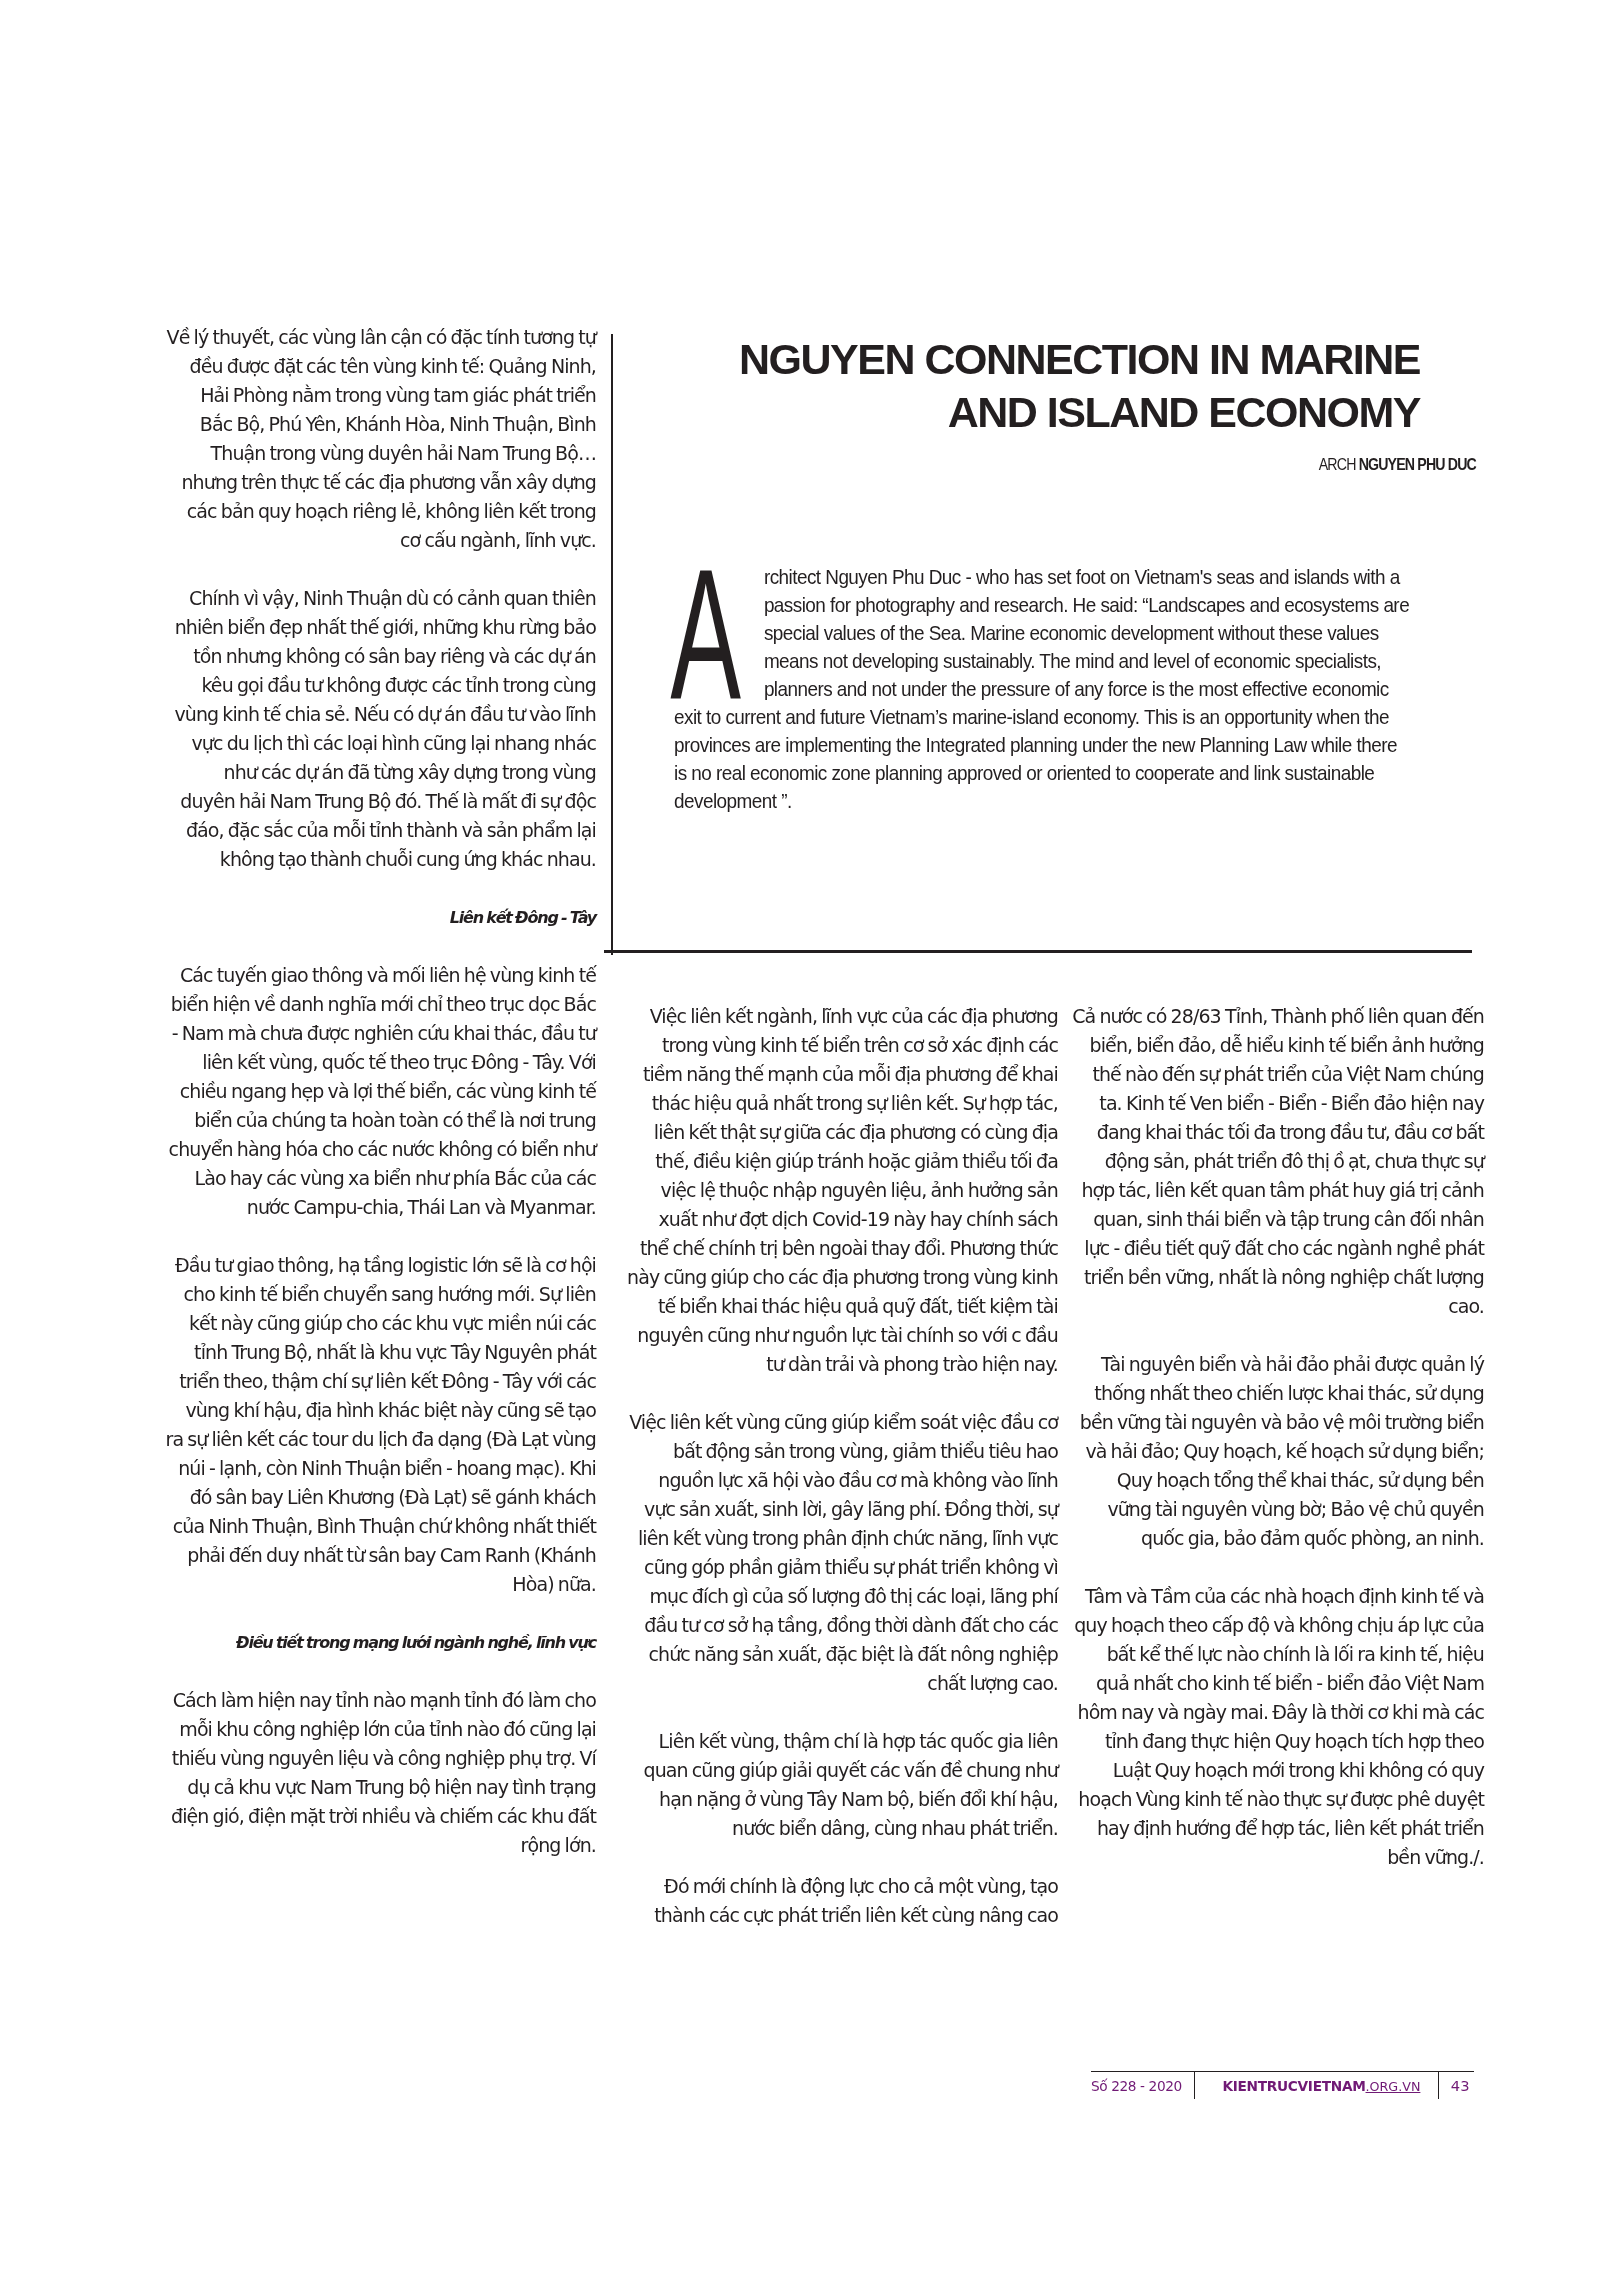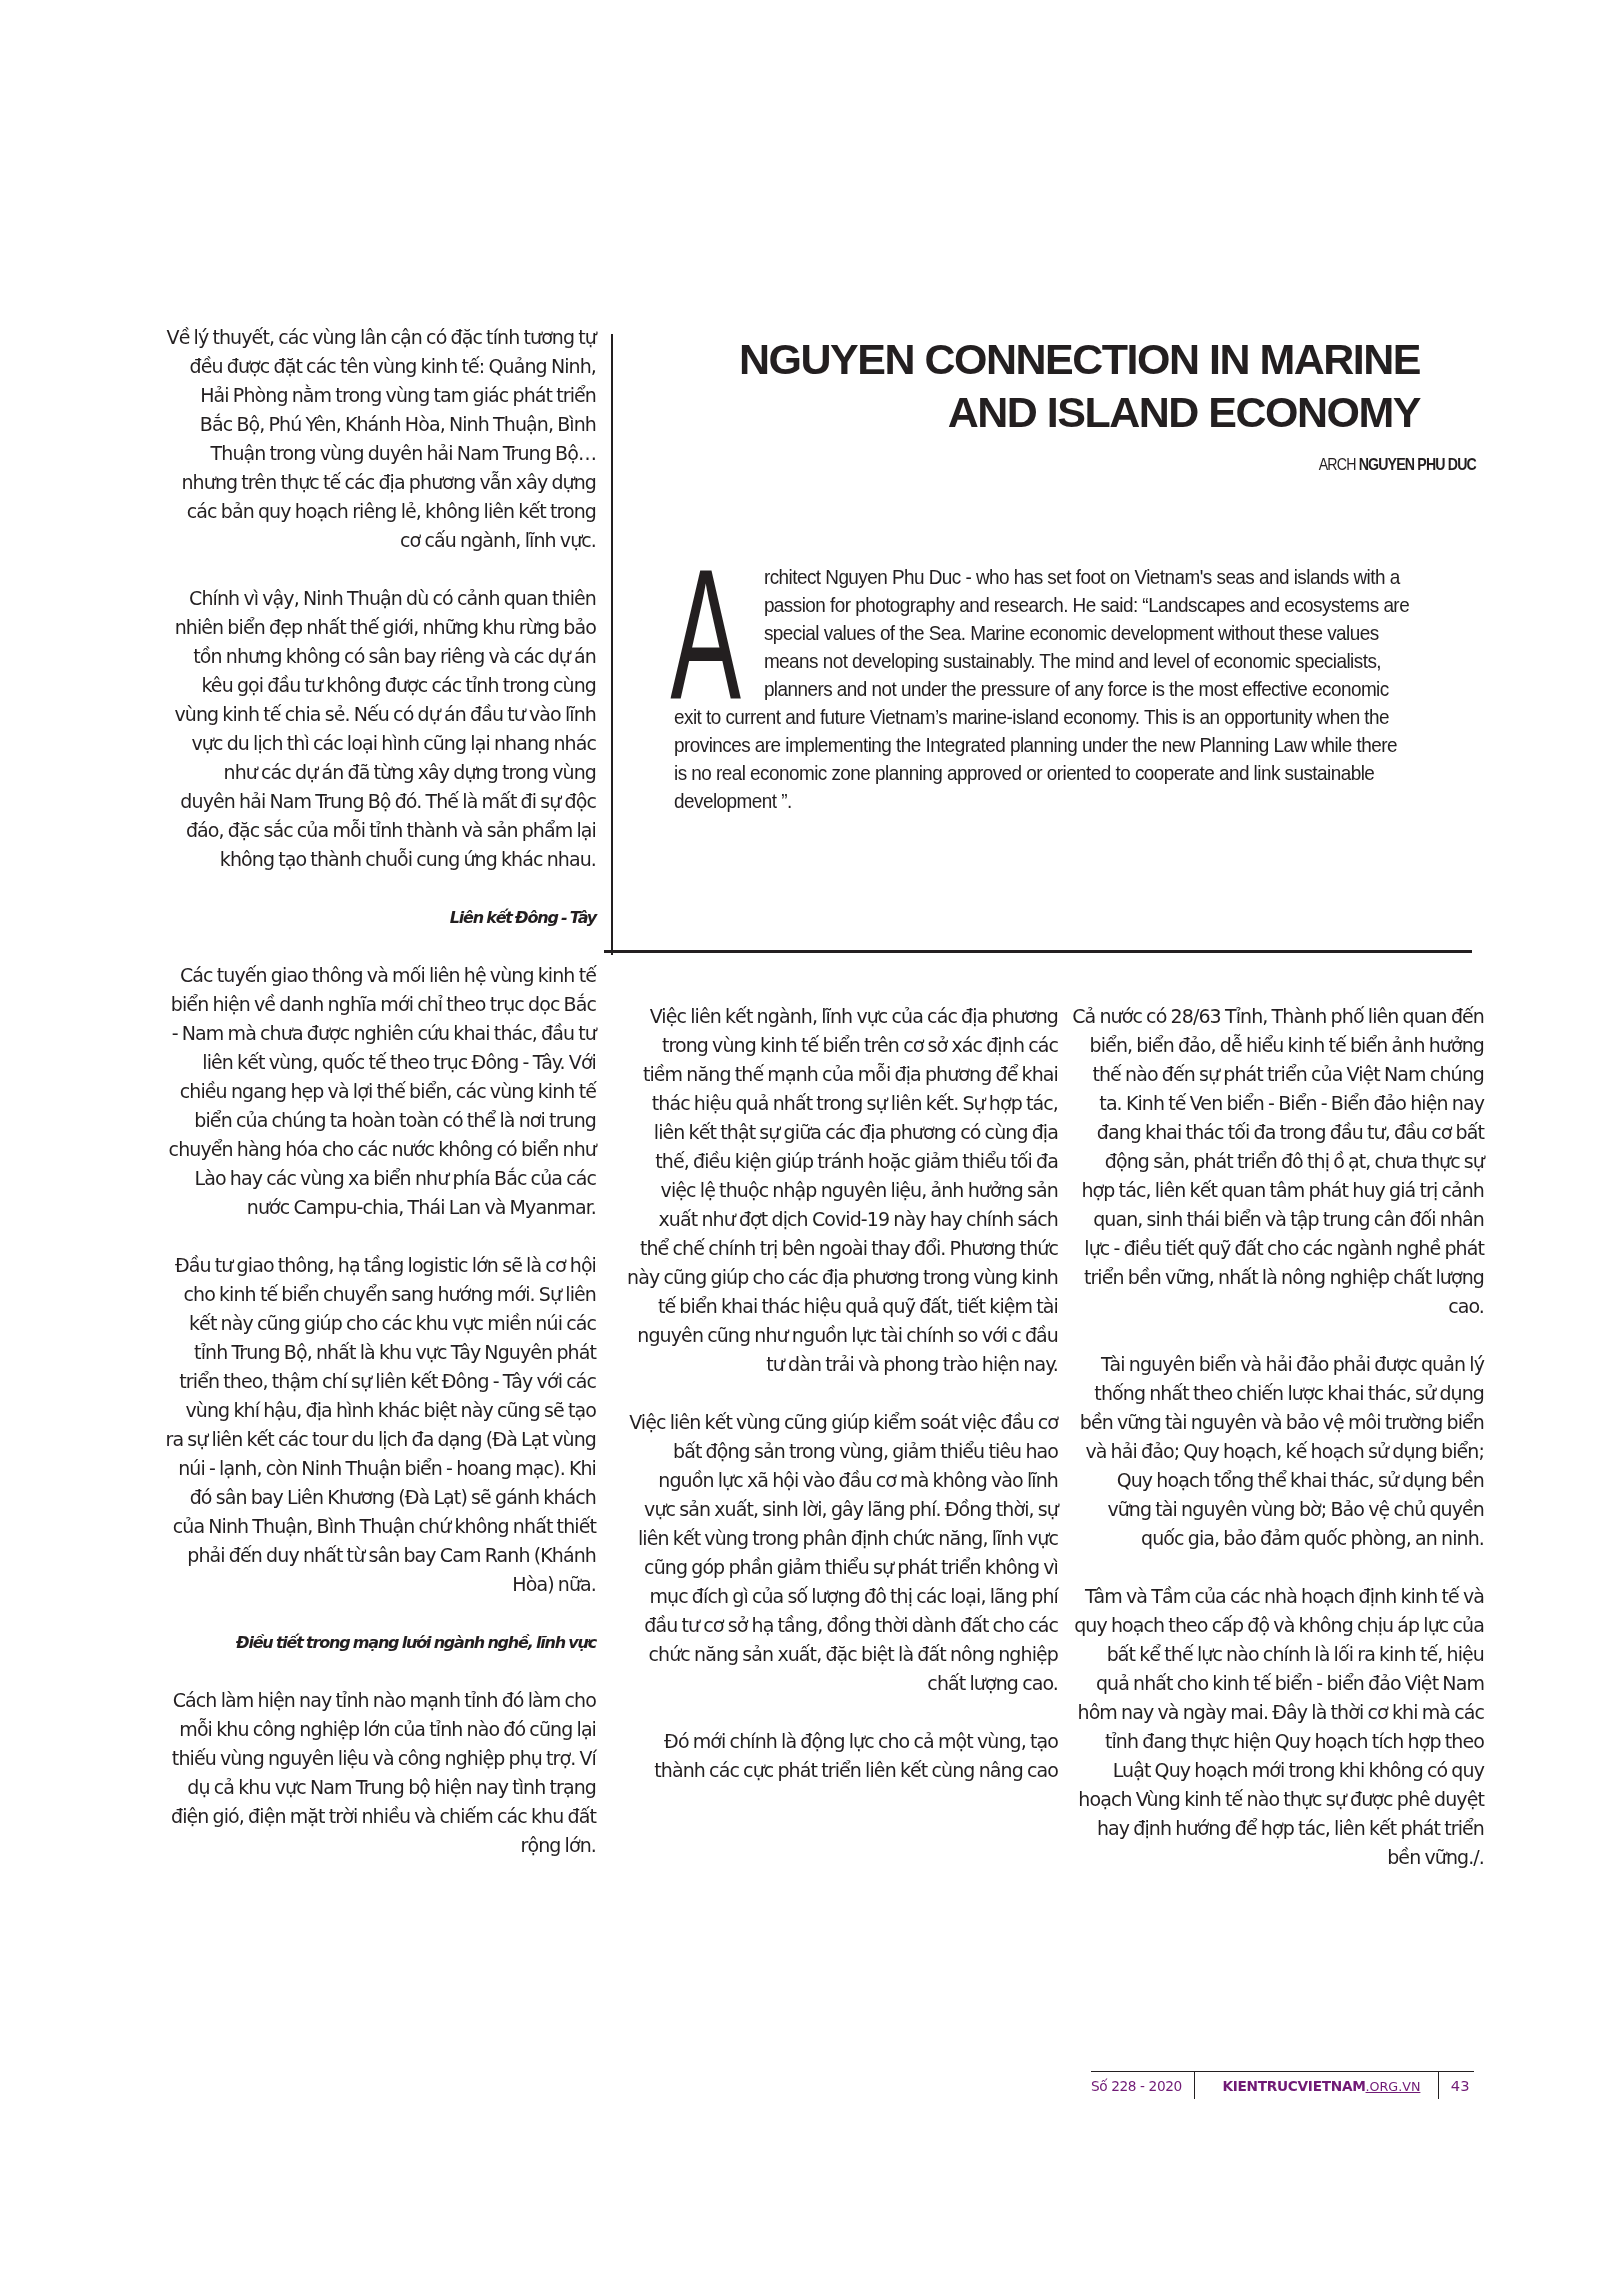--- a/index.html
+++ b/index.html
@@ -130,20 +130,21 @@
 </div>
 
 <div class="intro">
   <span class="dropcap">A</span>
   <span>rchitect Nguyen Phu Duc - who has set foot on Vietnam's seas and islands with a passion for photography and research. He said: “Landscapes and ecosystems are special values of the Sea. Marine economic development without these values means not developing sustainably. The mind and level of economic specialists, planners and not under the pressure of any force is the most effective economic exit to current and future Vietnam’s marine-island economy. This is an opportunity when the provinces are implementing the Integrated planning under the new Planning Law while there is no real economic zone planning approved or oriented to cooperate and link sustainable development ”.</span>
 </div>
 
 <div class="col" id="col-mid">
   <p>Việc liên kết ngành, lĩnh vực của các địa phương trong vùng kinh tế biển trên cơ sở xác định các tiềm năng thế mạnh của mỗi địa phương để khai thác hiệu quả nhất trong sự liên kết. Sự hợp tác, liên kết thật sự giữa các địa phương có cùng địa thế, điều kiện giúp tránh hoặc giảm thiểu tối đa việc lệ thuộc nhập nguyên liệu, ảnh hưởng sản xuất như đợt dịch Covid-19 này hay chính sách thể chế chính trị bên ngoài thay đổi. Phương thức này cũng giúp cho các địa phương trong vùng kinh tế biển khai thác hiệu quả quỹ đất, tiết kiệm tài nguyên cũng như nguồn lực tài chính so với c đầu tư dàn trải và phong trào hiện nay.</p>
   <p>Việc liên kết vùng cũng giúp kiểm soát việc đầu cơ bất động sản trong vùng, giảm thiểu tiêu hao nguồn lực xã hội vào đầu cơ mà không vào lĩnh vực sản xuất, sinh lời, gây lãng phí. Đồng thời, sự liên kết vùng trong phân định chức năng, lĩnh vực cũng góp phần giảm thiểu sự phát triển không vì mục đích gì của số lượng đô thị các loại, lãng phí đầu tư cơ sở hạ tầng, đồng thời dành đất cho các chức năng sản xuất, đặc biệt là đất nông nghiệp chất lượng cao.</p>
+  <p>Liên kết vùng, thậm chí là hợp tác quốc gia liên quan cũng giúp giải quyết các vấn đề chung như hạn nặng ở vùng Tây Nam bộ, biến đổi khí hậu, nước biển dâng, cùng nhau phát triển.</p>
   <p>Đó mới chính là động lực cho cả một vùng, tạo thành các cực phát triển liên kết cùng nâng cao</p>
 </div>
 
 <div class="col" id="col-right">
   <p>Cả nước có 28/63 Tỉnh, Thành phố liên quan đến biển, biển đảo, dễ hiểu kinh tế biển ảnh hưởng thế nào đến sự phát triển của Việt Nam chúng ta. Kinh tế Ven biển - Biển - Biển đảo hiện nay đang khai thác tối đa trong đầu tư, đầu cơ bất động sản, phát triển đô thị ồ ạt, chưa thực sự hợp tác, liên kết quan tâm phát huy giá trị cảnh quan, sinh thái biển và tập trung cân đối nhân lực - điều tiết quỹ đất cho các ngành nghề phát triển bền vững, nhất là nông nghiệp chất lượng cao.</p>
   <p>Tài nguyên biển và hải đảo phải được quản lý thống nhất theo chiến lược khai thác, sử dụng bền vững tài nguyên và bảo vệ môi trường biển và hải đảo; Quy hoạch, kế hoạch sử dụng biển; Quy hoạch tổng thể khai thác, sử dụng bền vững tài nguyên vùng bờ; Bảo vệ chủ quyền quốc gia, bảo đảm quốc phòng, an ninh.</p>
   <p>Tâm và Tầm của các nhà hoạch định kinh tế và quy hoạch theo cấp độ và không chịu áp lực của bất kể thế lực nào chính là lối ra kinh tế, hiệu quả nhất cho kinh tế biển - biển đảo Việt Nam hôm nay và ngày mai. Đây là thời cơ khi mà các tỉnh đang thực hiện Quy hoạch tích hợp theo Luật Quy hoạch mới trong khi không có quy hoạch Vùng kinh tế nào thực sự được phê duyệt hay định hướng để hợp tác, liên kết phát triển bền vững./.</p>
 </div>
 
 <div class="footer-line"></div>

